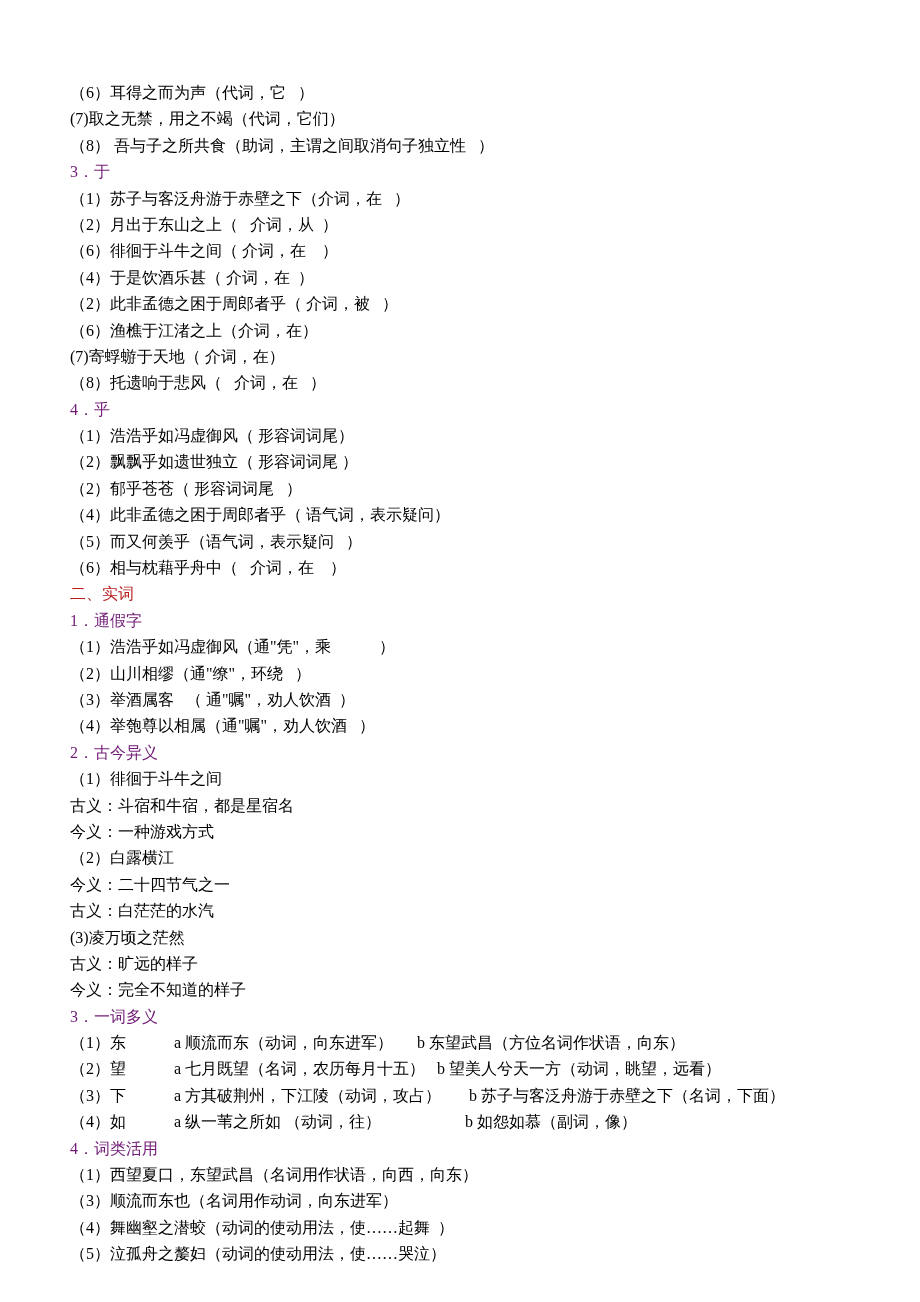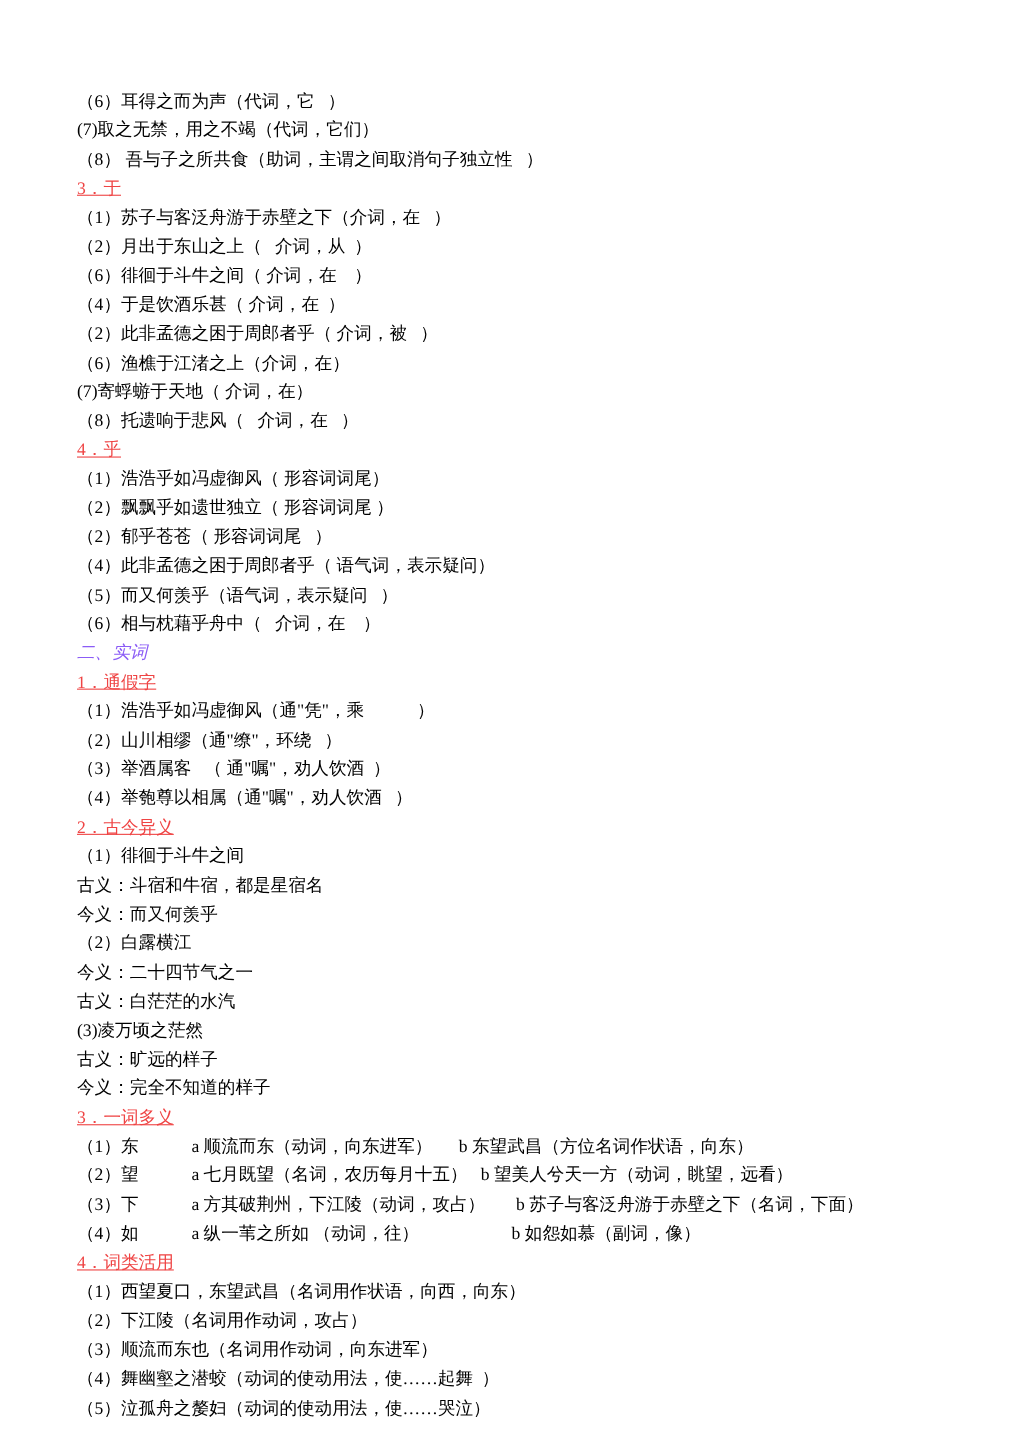--- a/index.html
+++ b/index.html
@@ -7,22 +7,22 @@
     padding: 80px 70px;
     font-family: "SimSun", "宋体", serif;
     font-size: 16px;
     line-height: 1.65;
     color: #000;
     background: #fff;
     width: 920px;
     box-sizing: border-box;
   }
   .line { white-space: pre; }
-  .red { color: #8b5cf6; font-style: italic; }
-  .blue { color: #ef4444; text-decoration: underline; }
+  .red { color: #b91c1c; }
+  .blue { color: #701a75; }
 </style>
 </head>
 <body>
 
 <div id="content">
     <div class="line">（6）耳得之而为声（代词，它   ）</div>
     <div class="line">(7)取之无禁，用之不竭（代词，它们）</div>
     <div class="line">（8） 吾与子之所共食（助词，主谓之间取消句子独立性   ）</div>
     <div class="line blue">3．于</div>
     <div class="line">（1）苏子与客泛舟游于赤壁之下（介词，在   ）</div>
@@ -42,31 +42,30 @@
     <div class="line">（6）相与枕藉乎舟中（   介词，在    ）</div>
     <div class="line red">二、实词</div>
     <div class="line blue">1．通假字</div>
     <div class="line">（1）浩浩乎如冯虚御风（通"凭"，乘            ）</div>
     <div class="line">（2）山川相缪（通"缭"，环绕   ）</div>
     <div class="line">（3）举酒属客   （ 通"嘱"，劝人饮酒  ）</div>
     <div class="line">（4）举匏尊以相属（通"嘱"，劝人饮酒   ）</div>
     <div class="line blue">2．古今异义</div>
     <div class="line">（1）徘徊于斗牛之间</div>
     <div class="line">古义：斗宿和牛宿，都是星宿名</div>
-    <div class="line">今义：而又何羡乎</div>
+    <div class="line">今义：一种游戏方式</div>
     <div class="line">（2）白露横江</div>
     <div class="line">今义：二十四节气之一</div>
     <div class="line">古义：白茫茫的水汽</div>
     <div class="line">(3)凌万顷之茫然</div>
     <div class="line">古义：旷远的样子</div>
     <div class="line">今义：完全不知道的样子</div>
     <div class="line blue">3．一词多义</div>
     <div class="line">（1）东            a 顺流而东（动词，向东进军）      b 东望武昌（方位名词作状语，向东）</div>
     <div class="line">（2）望            a 七月既望（名词，农历每月十五）   b 望美人兮天一方（动词，眺望，远看）</div>
     <div class="line">（3）下            a 方其破荆州，下江陵（动词，攻占）       b 苏子与客泛舟游于赤壁之下（名词，下面）</div>
     <div class="line">（4）如            a 纵一苇之所如 （动词，往）                     b 如怨如慕（副词，像）</div>
     <div class="line blue">4．词类活用</div>
     <div class="line">（1）西望夏口，东望武昌（名词用作状语，向西，向东）</div>
-    <div class="line">（2）下江陵（名词用作动词，攻占）</div>
     <div class="line">（3）顺流而东也（名词用作动词，向东进军）</div>
     <div class="line">（4）舞幽壑之潜蛟（动词的使动用法，使……起舞  ）</div>
     <div class="line">（5）泣孤舟之嫠妇（动词的使动用法，使……哭泣）</div>
   </div>
 
 </body></html>

